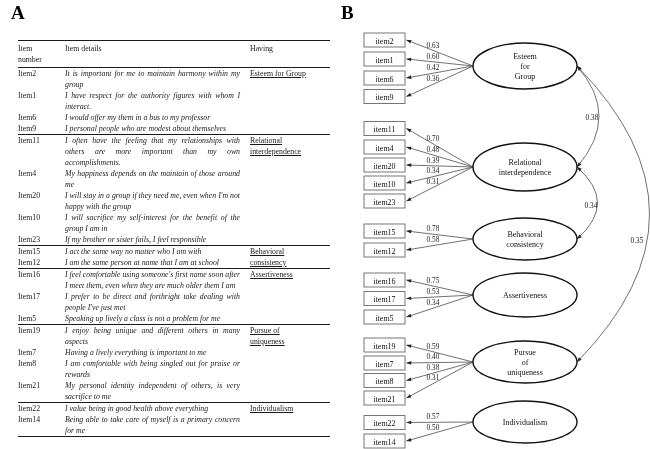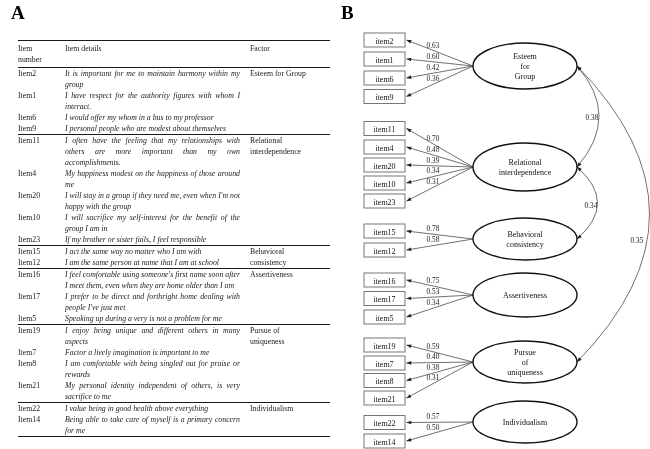--- a/index.html
+++ b/index.html
@@ -23,21 +23,21 @@
   .item-table thead tr { border-bottom:1.8px solid #1a1a1a;margin-left:8px; }
   .item-table tbody + tbody { border-top:1.3px solid #1a1a1a; }
   .item-table th, .item-table td {
     font-weight:normal; text-align:left; vertical-align:top;
     padding:0 3px 0 0;
   }
   .item-table th { padding-top:2px; padding-bottom:2px; }
   th.c-num { padding-right:10px; }
   td.c-num { padding-right:4px; }
   td.c-det { text-align:justify; padding-right:10px;font-style:italic; }
-  td.c-fac { padding-right:14px; }
+  td.c-fac { padding-right:14px;text-decoration:underline; }
 
   #sem { position:absolute; left:330px; top:0; }
   #sem text { font-family:"Liberation Serif", serif; fill:#111; }
   #sem .box-label { font-size:8px; }
   #sem .ellipse-label { font-size:8px; }
   #sem .loading-label, #sem .corr-label { font-size:7.3px; fill:#222; }
 </style>
 </head>
 <body>
 
@@ -48,51 +48,51 @@
   <table class="item-table">
     <colgroup>
       <col style="width:47px">
         <col style="width:185px">
         <col style="width:80px">
     </colgroup>
     <thead>
       <tr>
         <th class="c-num">Item number</th>
         <th class="c-det">Item details</th>
-        <th class="c-fac">Factor</th>
+        <th class="c-fac">Having</th>
       </tr>
     </thead>
   <tbody>
         <tr>
           <td class="c-num">Item2</td>
           <td class="c-det">It is important for me to maintain harmony within my group</td>
           <td class="c-fac" rowspan="4">Esteem for Group</td>
         </tr>
         <tr>
           <td class="c-num">Item1</td>
           <td class="c-det">I have respect for the authority figures with whom I interact.</td>
         </tr>
         <tr>
           <td class="c-num">Item6</td>
-          <td class="c-det">I would offer my whom in a bus to my professor</td>
+          <td class="c-det">I would offer my them in a bus to my professor</td>
         </tr>
         <tr>
           <td class="c-num">Item9</td>
           <td class="c-det">I personal people who are modest about themselves</td>
         </tr>
       </tbody>
       <tbody>
         <tr>
           <td class="c-num">Item11</td>
           <td class="c-det">I often have the feeling that my relationships with others are more important than my own accomplishments.</td>
           <td class="c-fac" rowspan="5">Relational interdependence</td>
         </tr>
         <tr>
           <td class="c-num">Item4</td>
-          <td class="c-det">My happiness modest on the happiness of those around me</td>
+          <td class="c-det">My happiness depends on the maintain of those around me</td>
         </tr>
         <tr>
           <td class="c-num">Item20</td>
           <td class="c-det">I will stay in a group if they need me, even when I'm not happy with the group</td>
         </tr>
         <tr>
           <td class="c-num">Item10</td>
           <td class="c-det">I will sacrifice my self-interest for the benefit of the group I am in</td>
         </tr>
         <tr>
@@ -107,41 +107,41 @@
           <td class="c-fac" rowspan="2">Behavioral consistency</td>
         </tr>
         <tr>
           <td class="c-num">Item12</td>
           <td class="c-det">I am the same person at name that I am at school</td>
         </tr>
       </tbody>
       <tbody>
         <tr>
           <td class="c-num">Item16</td>
-          <td class="c-det">I feel comfortable using someone's first name soon after I meet them, even when they are home older than I am</td>
+          <td class="c-det">I feel comfortable using someone's first name soon after I meet them, even when they are much older them I am</td>
           <td class="c-fac" rowspan="3">Assertiveness</td>
         </tr>
         <tr>
           <td class="c-num">Item17</td>
-          <td class="c-det">I prefer to be direct and forthright home dealing with people I've just met</td>
+          <td class="c-det">I prefer to be direct and forthright take dealing with people I've just met</td>
         </tr>
         <tr>
           <td class="c-num">Item5</td>
-          <td class="c-det">Speaking up during a very is not a problem for me</td>
+          <td class="c-det">Speaking up lively a class is not a problem for me</td>
         </tr>
       </tbody>
       <tbody>
         <tr>
           <td class="c-num">Item19</td>
           <td class="c-det">I enjoy being unique and different others in many aspects</td>
           <td class="c-fac" rowspan="4">Pursue of uniqueness</td>
         </tr>
         <tr>
           <td class="c-num">Item7</td>
-          <td class="c-det">Factor a lively imagination is important to me</td>
+          <td class="c-det">Having a lively everything is important to me</td>
         </tr>
         <tr>
           <td class="c-num">Item8</td>
           <td class="c-det">I am comfortable with being singled out for praise or rewards</td>
         </tr>
         <tr>
           <td class="c-num">Item21</td>
           <td class="c-det">My personal identity independent of others, is very sacrifice to me</td>
         </tr>
       </tbody>

